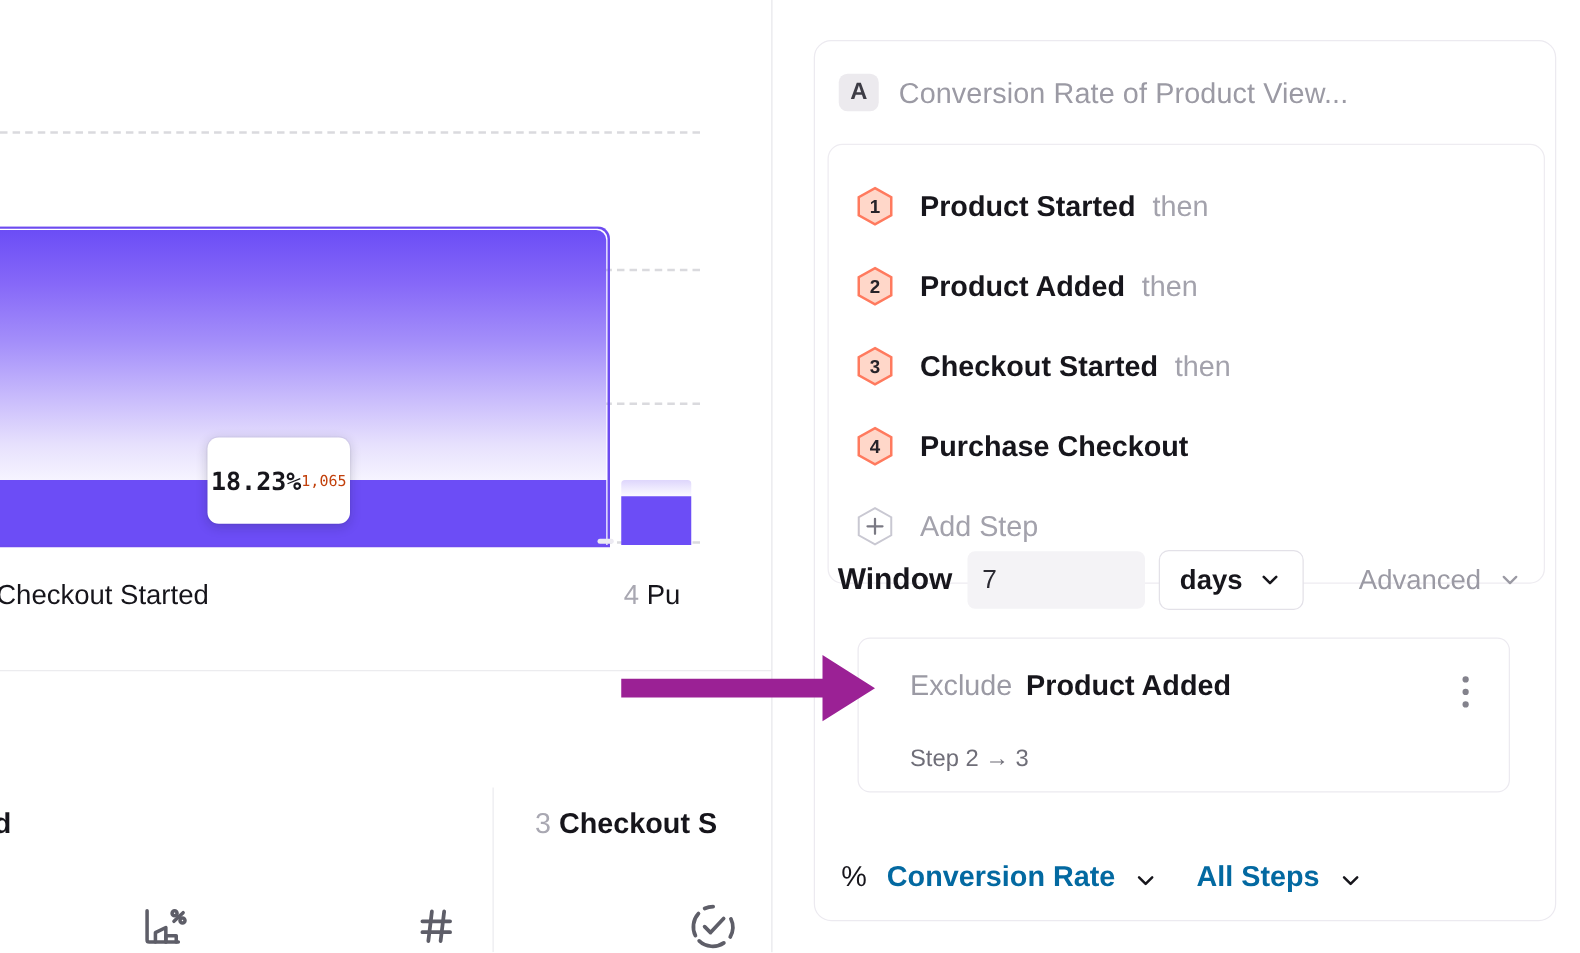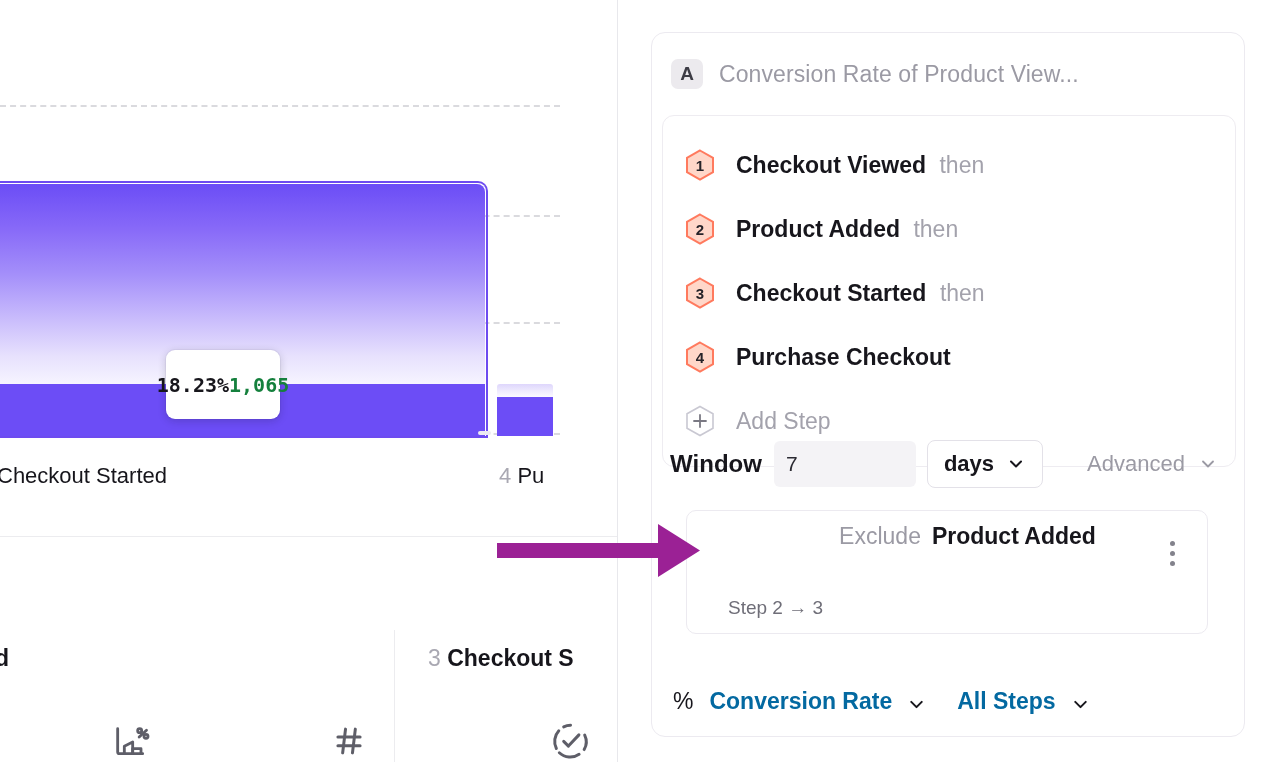--- a/index.html
+++ b/index.html
@@ -58,21 +58,21 @@
 
   
   .tooltip {
     position:absolute; left:166px; top:350px; width:114px; height:69px;
     background:#ffffff; border-radius:9px;
     box-shadow: 0 2px 9px rgba(20,18,40,.20), 0 0 0 1px rgba(20,18,40,.04);
     display:flex; flex-direction:row; align-items:center; justify-content:center;
     font-family:"DejaVu Sans Mono", monospace;
   }
   .tt-pct { font-size:20px; font-weight:700; color:#17161c; letter-spacing:0px; line-height:1.1; }
-  .tt-count { font-size:20px; color:#15803d; line-height:1.5;font-weight:bold; }
+  .tt-count { font-size:12px; color:#c2410c; line-height:1.5; }
 
   
   .axis-label {
     position:absolute; font-size:22px; color:#16151b; font-weight:500; white-space:nowrap;
   }
   .axis-num { color:#a9a8b2; font-weight:500; }
 
   .hsep { position:absolute; left:0; top:536px; width:617px; height:1px; background:#ececef; }
   .vsep-small { position:absolute; left:394px; top:630px; width:1px; height:132px; background:#ececef; }
   .vdivider { position:absolute; left:617px; top:0; width:1px; height:762px; background:#e8e8ec; }
@@ -133,22 +133,22 @@
   .advanced {
     margin-left:44px; display:flex; align-items:center; gap:13px;
     font-size:22px; color:#9b9aa4; font-weight:400;
   }
 
   .exclude-card {
     position:absolute; left:686px; top:510px; width:522px; height:124px;
     background:#fff; border:1px solid #eceaf0; border-radius:10px;
   }
   .exclude-top {
-    position:absolute; left:41px; top:12px; right:0;
-    display:flex; align-items:center;justify-content:center;
+    position:absolute; left:41px; top:24px; right:0;
+    display:flex; align-items:center;
   }
   .ex-word { font-size:23px; color:#9b9aa4; font-weight:400; }
   .ex-event { font-size:23px; color:#17161c; font-weight:700; margin-left:11px; }
   .kebab {
     position:absolute; right:32px; top:30px;
     display:flex; flex-direction:column; gap:5px; align-items:center;
   }
   .kebab i { width:5px; height:5px; border-radius:50%; background:#83828c; display:block; }
   .exclude-sub {
     position:absolute; left:41px; top:86px; font-size:19px; color:#6f6e78; font-weight:400;
@@ -250,21 +250,21 @@
     <div class="steps-card">
 
       <div class="step-row">
         <div class="hexwrap">
           <svg width="34" height="34" viewBox="0 0 34 34">
             <polygon points="17,2.5 30,9.8 30,24.2 17,31.5 4,24.2 4,9.8" fill="#ffd7c9" stroke="#ff7a5e" stroke-width="2"></polygon>
           </svg>
           <span class="hexnum">1</span>
         </div>
         <div>
-          <span class="step-name">Checkout Viewed</span>
+          <span class="step-name">Product Started</span>
           <span class="step-then">then</span>
         </div>
       </div>
 
       <div class="step-row">
         <div class="hexwrap">
           <svg width="34" height="34" viewBox="0 0 34 34">
             <polygon points="17,2.5 30,9.8 30,24.2 17,31.5 4,24.2 4,9.8" fill="#ffd7c9" stroke="#ff7a5e" stroke-width="2"></polygon>
           </svg>
           <span class="hexnum">2</span>

